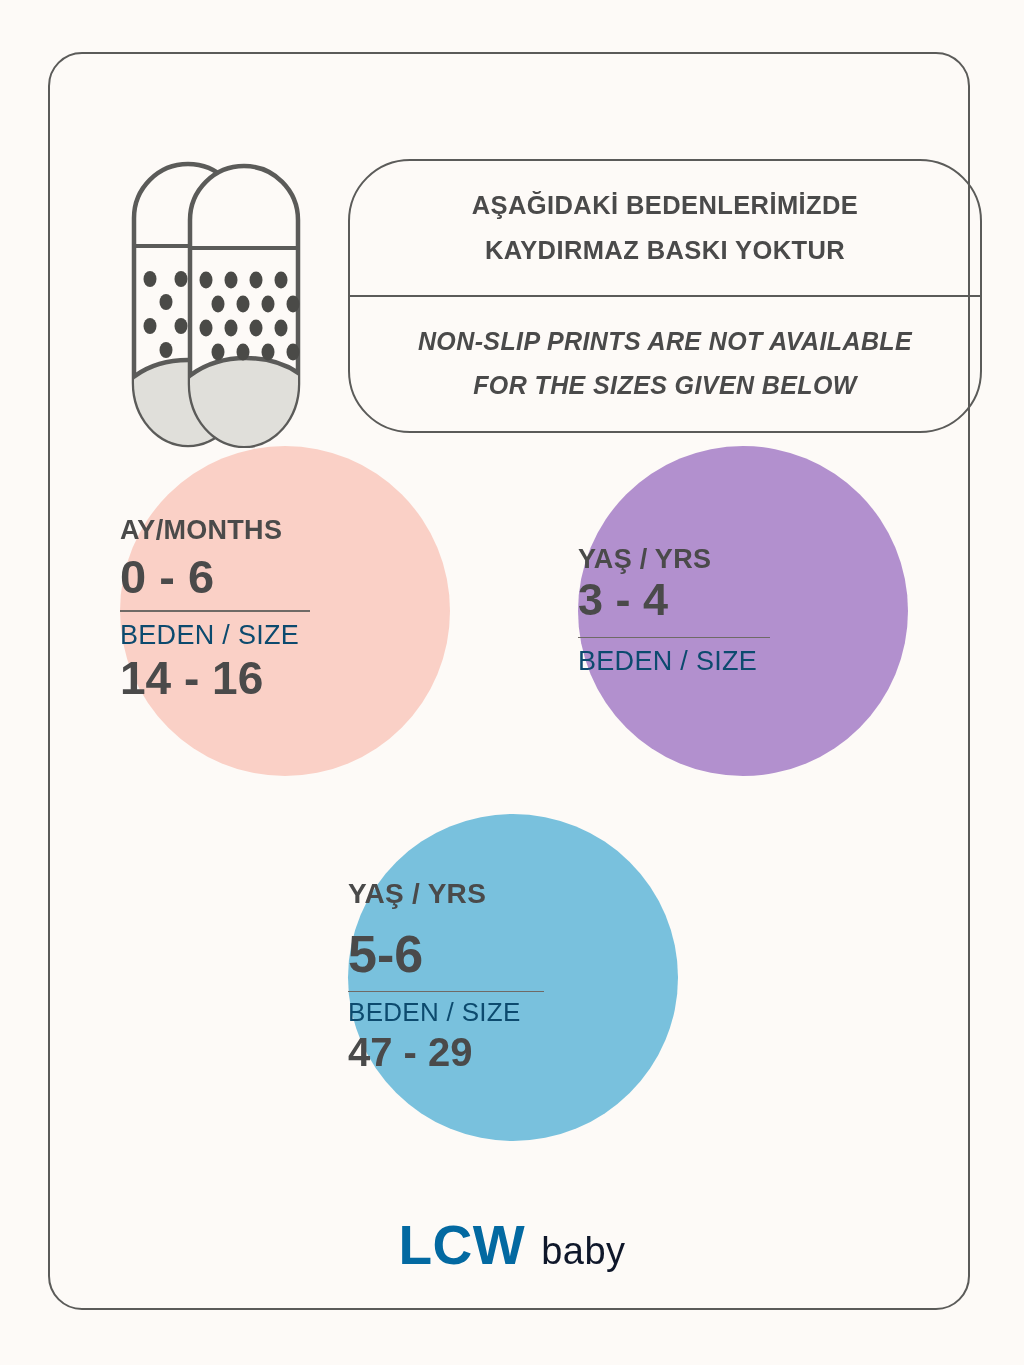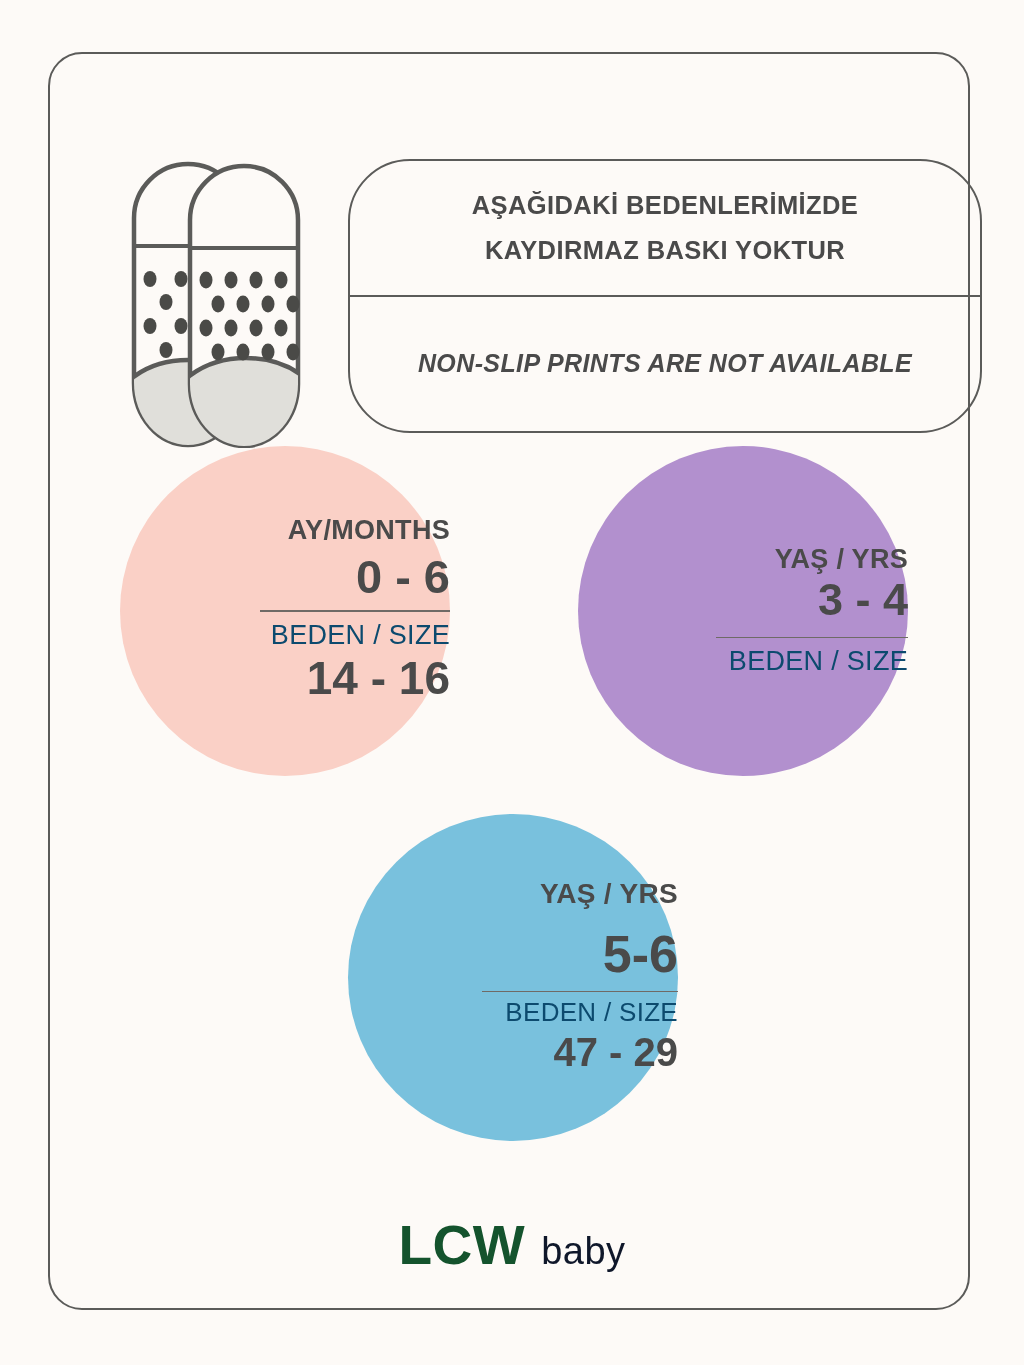--- a/index.html
+++ b/index.html
@@ -73,21 +73,21 @@
     font-size: 25px;
     font-style: italic;
   }
 
   
   .size-circle {
     position: absolute;
     border-radius: 50%;
     display: flex;
     flex-direction: column;
-    align-items: flex-end;
+    align-items: flex-start;
     justify-content: center;
     box-sizing: border-box;
   }
   #circle-pink {
     left: 120px;
     top: 446px;
     width: 330px;
     height: 330px;
     background: #fad0c6;
   }
@@ -163,21 +163,21 @@
   
   #brand-logo {
     position: absolute;
     left: 0;
     top: 1213px;
     width: 1024px;
     text-align: center;
     white-space: nowrap;
   }
   #brand-primary {
-    color: #14532d;
+    color: #0369a1;
     font-weight: bold;
     font-size: 55px;
     letter-spacing: 0.5px;
   }
   #brand-secondary {
     color: #0f172a;
     font-weight: normal;
     font-size: 38px;
     letter-spacing: 0.5px;
     margin-left: 16px;
@@ -248,20 +248,21 @@
     </svg>
   </div>
 
   <div id="notice-box">
     <div class="notice-row top">
       <div class="notice-line">AŞAĞIDAKİ BEDENLERİMİZDE</div>
       <div class="notice-line">KAYDIRMAZ BASKI YOKTUR</div>
     </div>
     <div class="notice-row">
       <div class="notice-line en">NON-SLIP PRINTS ARE NOT AVAILABLE</div>
+      <div class="notice-line en">FOR THE SIZES GIVEN BELOW</div>
     </div>
   </div>
 
 </div>
 
 <div class="size-circle" id="circle-pink">
   <div class="age-label">AY/MONTHS</div>
   <div class="age-value">0 - 6</div>
   <div class="divider-rule"></div>
   <div class="size-label">BEDEN / SIZE</div>

